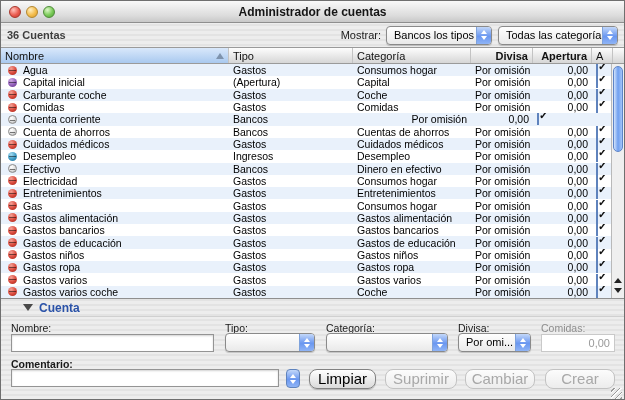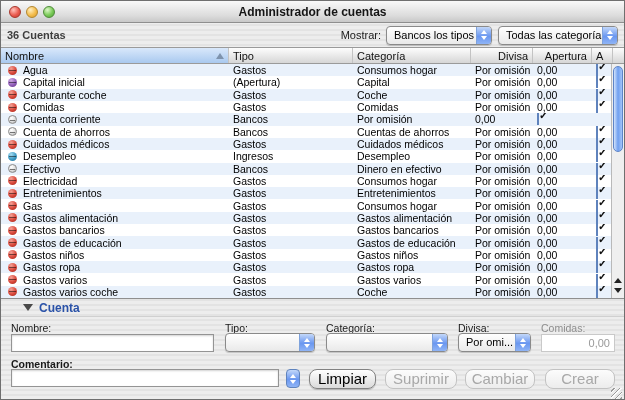--- a/index.html
+++ b/index.html
@@ -45,28 +45,28 @@
   
   .thead {
     display:grid; grid-template-columns:228px 124px 118px 62px 59px 21px 13px;
     height:17px; font-size:11px; color:#111;
     background:linear-gradient(#fdfdfd,#d6d6d6);
     border-top:1px solid #9a9a9a; border-bottom:1px solid #9a9a9a;
   }
   .hcell { display:flex; align-items:center; padding:0 4px; border-right:1px solid #c3c3c3; overflow:hidden; white-space:nowrap; }
   .hcell:last-child { border-right:none; }
   .hcell.sorted { background:linear-gradient(#d9e8fb,#a9c9ef); }
-  .hcell.right { justify-content:flex-end; }
+  .hcell.right { justify-content:flex-end;font-weight:bold; }
   .sort-arrow { margin-left:auto; width:0; height:0; border-left:4px solid transparent; border-right:4px solid transparent; border-bottom:6px solid #7e93ad; }
   .tbody-wrap { position:relative; height:234px; background:#fff; }
   .tbody { display:grid; grid-template-rows:repeat(19,1fr); height:234px; width:612px; }
   .trow { display:grid; grid-template-columns:228px 124px 118px 62px 59px 21px; align-items:center; font-size:10.5px; color:#000; }
   .trow.alt { background:#e9f1fb; }
   .cell { padding:0 4px; white-space:nowrap; overflow:hidden; }
-  .cell.right { text-align:left; }
+  .cell.right { text-align:right; }
   .cell.name { display:flex; align-items:center; gap:6px; padding-left:7px; }
   .sphere { width:9px; height:9px; border-radius:50%; flex:none; position:relative; }
   .sphere::after { content:""; position:absolute; left:1px; right:1px; top:4px; height:1px; background:rgba(0,0,0,.5); }
   .sphere.red    { background:radial-gradient(circle at 35% 28%, #f5a196, #d8473a 55%, #9c261c); }
   .sphere.purple { background:radial-gradient(circle at 35% 28%, #d0aee6, #8f5cb8 55%, #5e3383); }
   .sphere.gray   { background:radial-gradient(circle at 35% 28%, #ffffff, #dedede 55%, #9e9e9e); border:1px solid #8a8a8a; }
   .sphere.blue   { background:radial-gradient(circle at 35% 28%, #a6dcf2, #3d9ac4 55%, #1c6a93); }
   .checkbox {
     width:11px; height:11px; margin:0 auto; border:1px solid #5f83bd; border-radius:2px;
     background:linear-gradient(#d7e6fb,#8fb6ec); position:relative;

